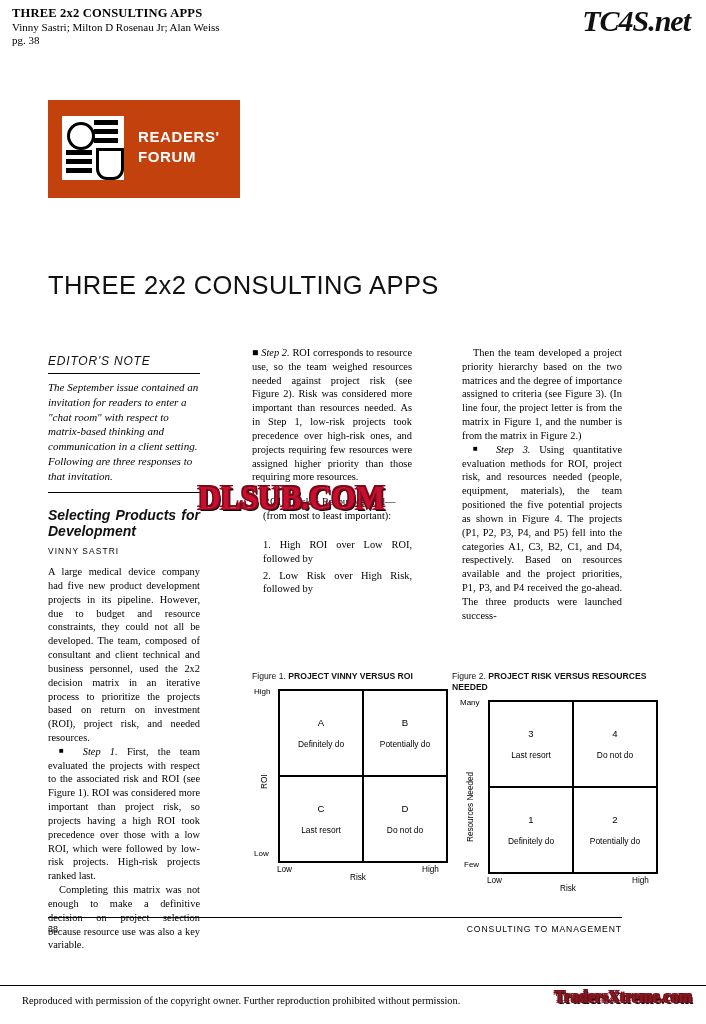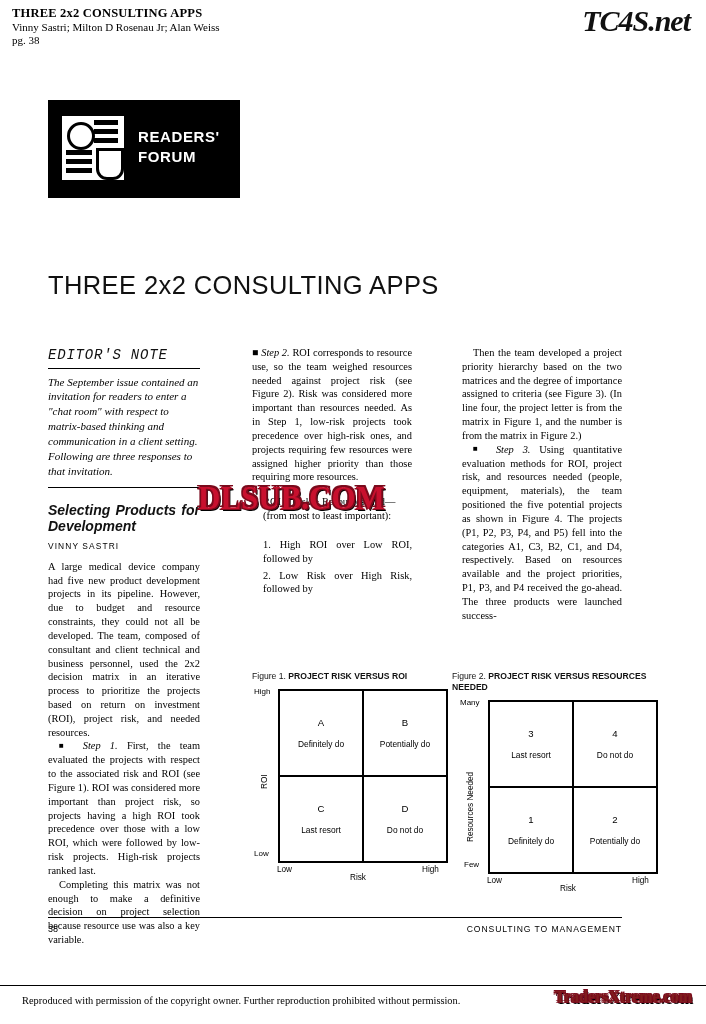--- a/index.html
+++ b/index.html
@@ -63,21 +63,21 @@
     background: #fff;
   }
 
   
   .forum-block {
     position: absolute;
     left: 48px;
     top: 34px;
     width: 192px;
     height: 98px;
-    background: #000000;
+    background: #c2410c;
     color: #fff;
   }
   .forum-glyph {
     position: absolute;
     left: 14px;
     top: 16px;
     width: 62px;
     height: 64px;
     background: #fff;
   }
@@ -138,26 +138,26 @@
     top: 280px;
     font-size: 10.4px;
     line-height: 1.33;
     text-align: justify;
   }
   .col1 { left: 48px;  width: 152px; }
   .col2 { left: 252px; width: 160px; }
   .col3 { left: 462px; width: 160px; }
 
   .eyebrow {
-    font-family: Liberation Mono, monospace;
+    font-family: Liberation Sans, sans-serif;
     font-style: italic;
-    font-size: 14px;
+    font-size: 12px;
     letter-spacing: 0.8px;
     color: #111;
-    margin: 0 0 3px 0;
+    margin: 8px 0 3px 0;
   }
   .eyebrow-rule {
     border-top: 1px solid #000;
     margin: 2px 0 6px 0;
   }
   .editor-note {
     font-style: italic;
     font-size: 11px;
     line-height: 1.35;
     border-bottom: 1px solid #000;
@@ -396,21 +396,21 @@
     <p class="step">
       <span class="sq">■</span>
       <i>Step 3.</i>
       <span>Using quantitative evaluation methods for ROI, project risk, and resources needed (people, equipment, materials), the team positioned the five potential projects as shown in Figure 4. The projects (P1, P2, P3, P4, and P5) fell into the categories A1, C3, B2, C1, and D4, respectively. Based on resources available and the project priorities, P1, P3, and P4 received the go-ahead. The three products were launched success-</span>
     </p>
   </div>
 
   <div class="figure" style="left:252px; top:605px; width:200px;">
     <div class="fig-cap">
       <span>Figure 1.</span>
-      <b>PROJECT RISK VERSUS ROI</b>
+      <b>PROJECT VINNY VERSUS ROI</b>
     </div>
     <div class="matrix-wrap" style="margin-left:26px; width:168px;">
       <div class="matrix">
         <div class="cell">
           <span class="tag">A</span>
           <span>Definitely do</span>
         </div>
         <div class="cell">
           <span class="tag">B</span>
           <span>Potentially do</span>

